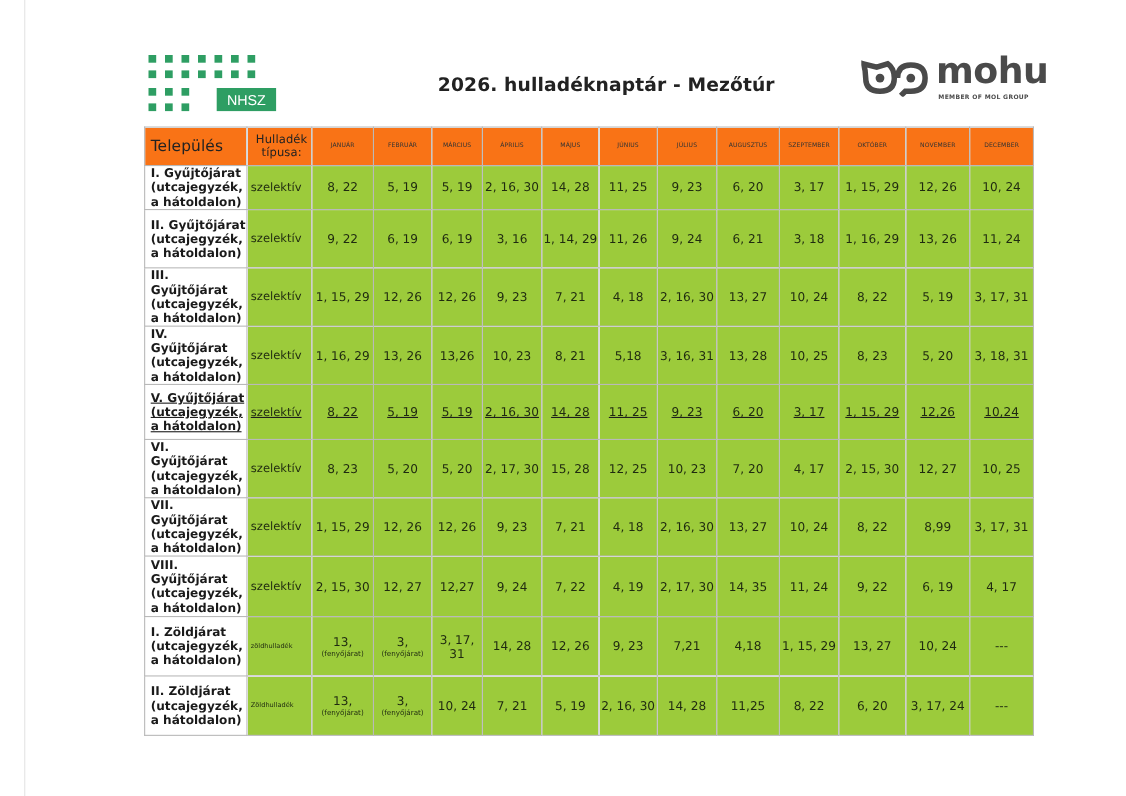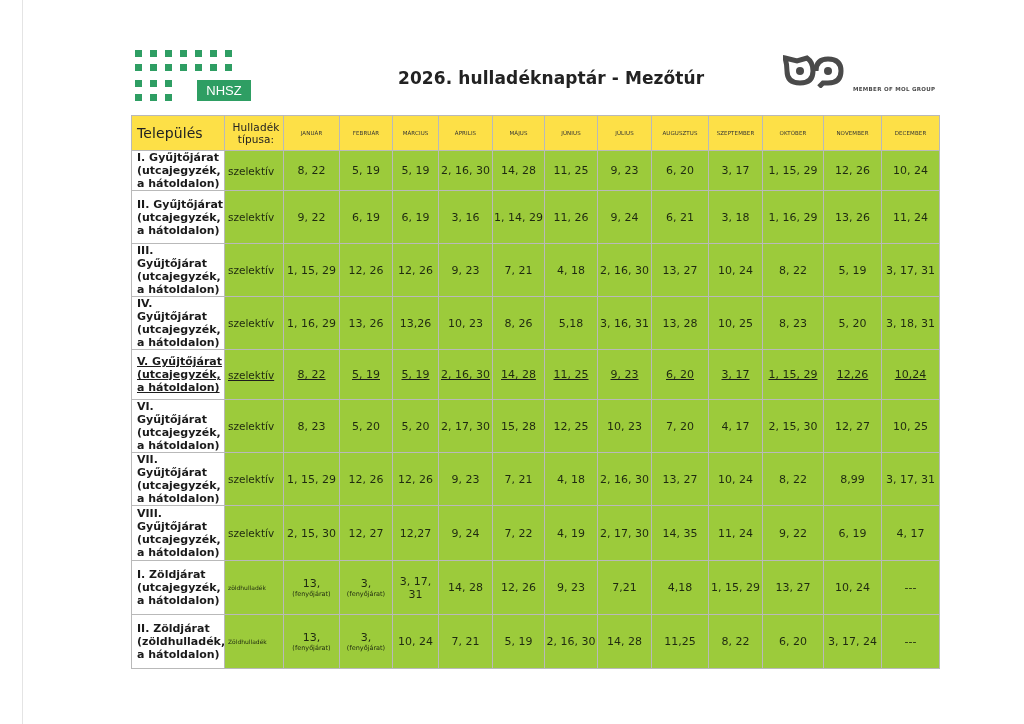--- a/index.html
+++ b/index.html
@@ -16,21 +16,21 @@
   
   .mohu { position:absolute; left:783px; top:50px; width:170px; height:45px; }
   .mohu .glyph { position:absolute; left:0; top:4px; width:62px; height:34px; }
   .mohu .word { position:absolute; left:68px; top:-6px; font-family:"DejaVu Sans", sans-serif; font-weight:bold;
                 font-size:33px; color:#4a4a4a; letter-spacing:-0.5px; }
   .mohu .sub { position:absolute; left:70px; top:36px; font-family:"DejaVu Sans", sans-serif; font-weight:bold;
                font-size:5.5px; color:#4a4a4a; letter-spacing:0.3px; }
   
   table.cal { position:absolute; left:131px; top:115px; border-collapse:collapse; table-layout:fixed; width:808px; }
   table.cal td, table.cal th { border:1.5px solid #b9b9b9; padding:0; text-align:center; vertical-align:middle; overflow:hidden; }
-  table.cal th { background:#fde047; height:34px; font-weight:normal; font-size:5.5px; color:#333; letter-spacing:0.1px; }
+  table.cal th { background:#f97316; height:34px; font-weight:normal; font-size:5.5px; color:#333; letter-spacing:0.1px; }
   table.cal th.h-settlement { text-align:left; padding-left:5px; font-size:14px; color:#222; }
   table.cal th.h-type { text-align:center; padding-left:4px; font-size:10.5px; line-height:12px; color:#222; }
   table.cal td { background:#9ccb3b; font-size:11px; color:#1f2a10; }
   table.cal td.route { background:#ffffff; text-align:left; padding-left:5px; font-weight:bold; font-size:11px;
                        line-height:13px; color:#1a1a1a; }
   table.cal td.wtype { text-align:left; padding-left:3px; font-size:10.5px; }
   table.cal td.wtype.small { font-size:6px; }
   td .note { display:block; font-size:6.5px; line-height:8px; }
   td .big { display:block; font-size:11px; line-height:13px; }
   td.top-valign { vertical-align:top; padding-top:4px; }
@@ -67,20 +67,21 @@
 
 <div class="title">2026. hulladéknaptár - Mezőtúr</div>
 
 <div class="mohu">
   <svg class="glyph" viewBox="0 0 62 34">
     <path d="M2 4 L14 7 L24 4 Q30 8 30 17 Q30 29 17 29 Q4 29 4 17 Q4 10 2 4 Z" fill="none" stroke="#4a4a4a" stroke-width="5"></path>
     <circle cx="17" cy="17" r="4" fill="#4a4a4a"></circle>
     <path d="M33 17 Q33 5 45 5 Q58 5 58 17 Q58 29 45 29 L40 29 L36 33" fill="none" stroke="#4a4a4a" stroke-width="5"></path>
     <circle cx="45" cy="17" r="4" fill="#4a4a4a"></circle>
   </svg>
+  <div class="word">mohu</div>
   <div class="sub">MEMBER OF MOL GROUP</div>
 </div>
 
 <table class="cal">
   <colgroup>
     <col style="width:93px">
       <col style="width:59px">
     <col style="width:56px">
       <col style="width:53px">
       <col style="width:46px">
@@ -161,21 +162,21 @@
         <td>5, 19</td>
         <td>3, 17, 31</td>
       </tr>
       <tr style="height: 51px;">
         <td class="route">IV. Gyűjtőjárat (utcajegyzék, a hátoldalon)</td>
         <td class="wtype">szelektív</td>
         <td>1, 16, 29</td>
         <td>13, 26</td>
         <td>13,26</td>
         <td>10, 23</td>
-        <td>8, 26</td>
+        <td>8, 21</td>
         <td>5,18</td>
         <td>3, 16, 31</td>
         <td>13, 28</td>
         <td>10, 25</td>
         <td>8, 23</td>
         <td>5, 20</td>
         <td>3, 18, 31</td>
       </tr>
       <tr style="height: 50px; text-decoration: underline;">
         <td class="route">V. Gyűjtőjárat (utcajegyzék, a hátoldalon)</td>
@@ -257,21 +258,21 @@
         <td>12, 26</td>
         <td>9, 23</td>
         <td>7,21</td>
         <td>4,18</td>
         <td>1, 15, 29</td>
         <td>13, 27</td>
         <td>10, 24</td>
         <td>---</td>
       </tr>
       <tr style="height: 54px;">
-        <td class="route">II. Zöldjárat (zöldhulladék, a hátoldalon)</td>
+        <td class="route">II. Zöldjárat (utcajegyzék, a hátoldalon)</td>
         <td class="wtype small">Zöldhulladék</td>
         <td>
           <span class="big">13,</span>
           <span class="note">(fenyőjárat)</span>
         </td>
         <td>
           <span class="big">3,</span>
           <span class="note">(fenyőjárat)</span>
         </td>
         <td>10, 24</td>

